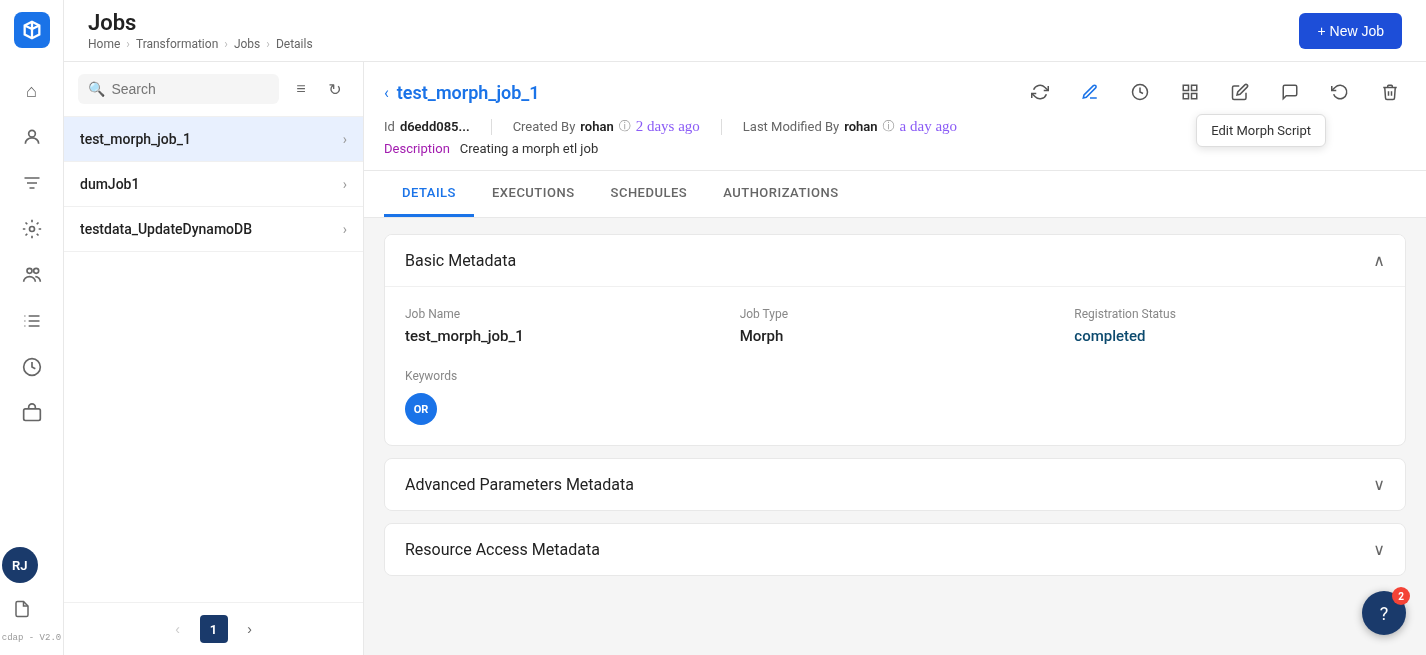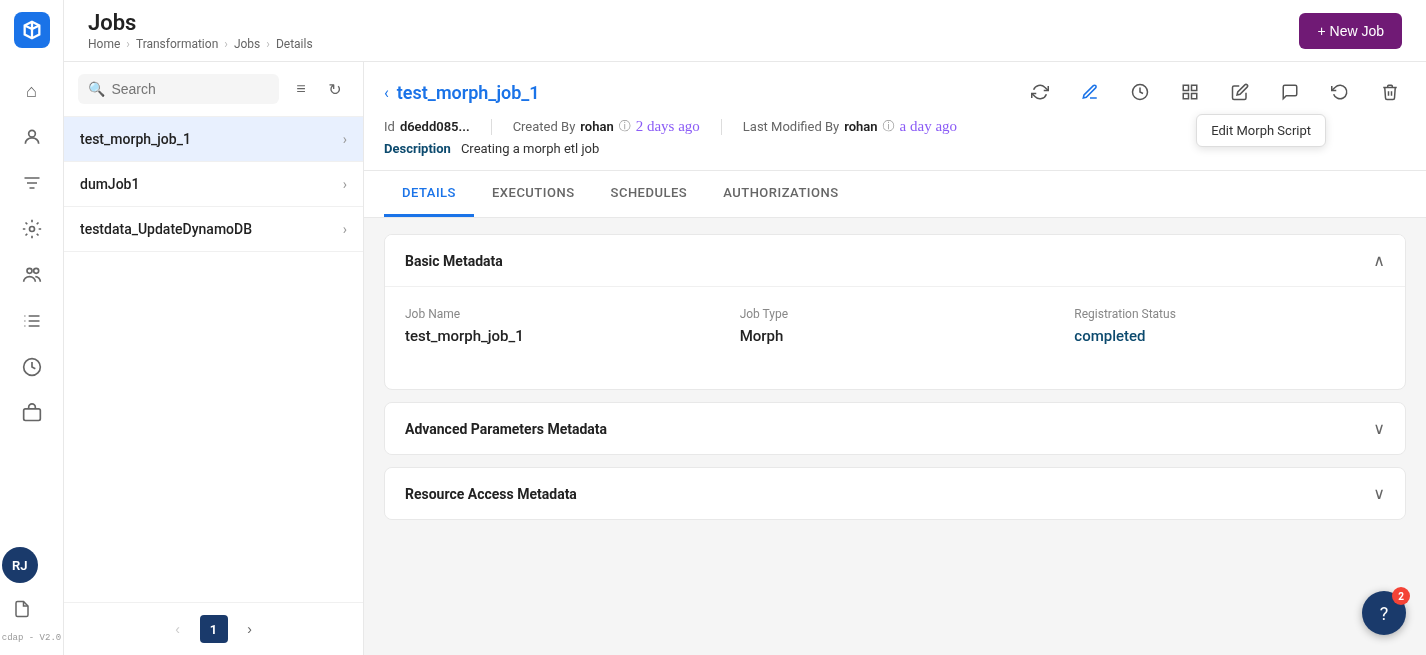--- a/index.html
+++ b/index.html
@@ -78,21 +78,21 @@
     .breadcrumb {
       display: flex;
       align-items: flex-start;
       gap: 6px;
       font-size: 12px;
       color: #666;
       margin-top: 2px;
     }
     .breadcrumb-sep { color: #bbb; }
     .new-job-btn {
-      background: #701a75;
+      background: #1d4ed8;
       color: #fff;
       border: none;
       border-radius: 6px;
       padding: 10px 18px;
       font-size: 14px;
       font-weight: 500;
       cursor: pointer;
       display: flex;
       align-items: center;
       gap: 6px;
@@ -270,21 +270,21 @@
     .info-icon { color: #999; font-size: 12px; cursor: help; }
 
     .description-row {
       display: flex;
       align-items: center;
       gap: 10px;
       font-size: 13px;
       color: #555;
       margin-top: 6px;
     }
-    .desc-label { color: #0c4a6e; font-weight: 700; }
+    .desc-label { color: #a21caf; font-weight: 400; }
     .desc-value { color: #333; }
 
     
     .tabs-bar {
       background: #fff;
       border-bottom: 1px solid #e8e8e8;
       display: flex;
       gap: 0;
       padding: 0 20px;
       flex-shrink: 0;
@@ -318,21 +318,21 @@
       overflow: hidden;
     }
     .section-header {
       display: flex;
       align-items: center;
       justify-content: space-between;
       padding: 16px 20px;
       cursor: pointer;
       background: #fff;
     }
-    .section-title { font-size: 14px; font-weight: 700; color: #222; }
+    .section-title { font-size: 16px; font-weight: 400; color: #222; }
     .section-chevron { color: #666; font-size: 16px; }
 
     .section-body {
       padding: 20px;
       border-top: 1px solid #f0f0f0;
     }
 
     .metadata-grid {
       display: grid;
       grid-template-columns: 1fr 1fr 1fr;
@@ -624,20 +624,24 @@
               </div>
               <div>
                 <div class="meta-field-label">Job Type</div>
                 <div class="meta-field-value">Morph</div>
               </div>
               <div>
                 <div class="meta-field-label">Registration Status</div>
                 <div class="meta-field-value completed">completed</div>
               </div>
             </div>
+            <div class="keywords-section">
+              <div class="keywords-label">Keywords</div>
+              <div class="keyword-badge">OR</div>
+            </div>
           </div>
         </div>
 
         <div class="section-card">
           <div class="section-header">
             <span class="section-title">Advanced Parameters Metadata</span>
             <span class="section-chevron">∨</span>
           </div>
         </div>
 

